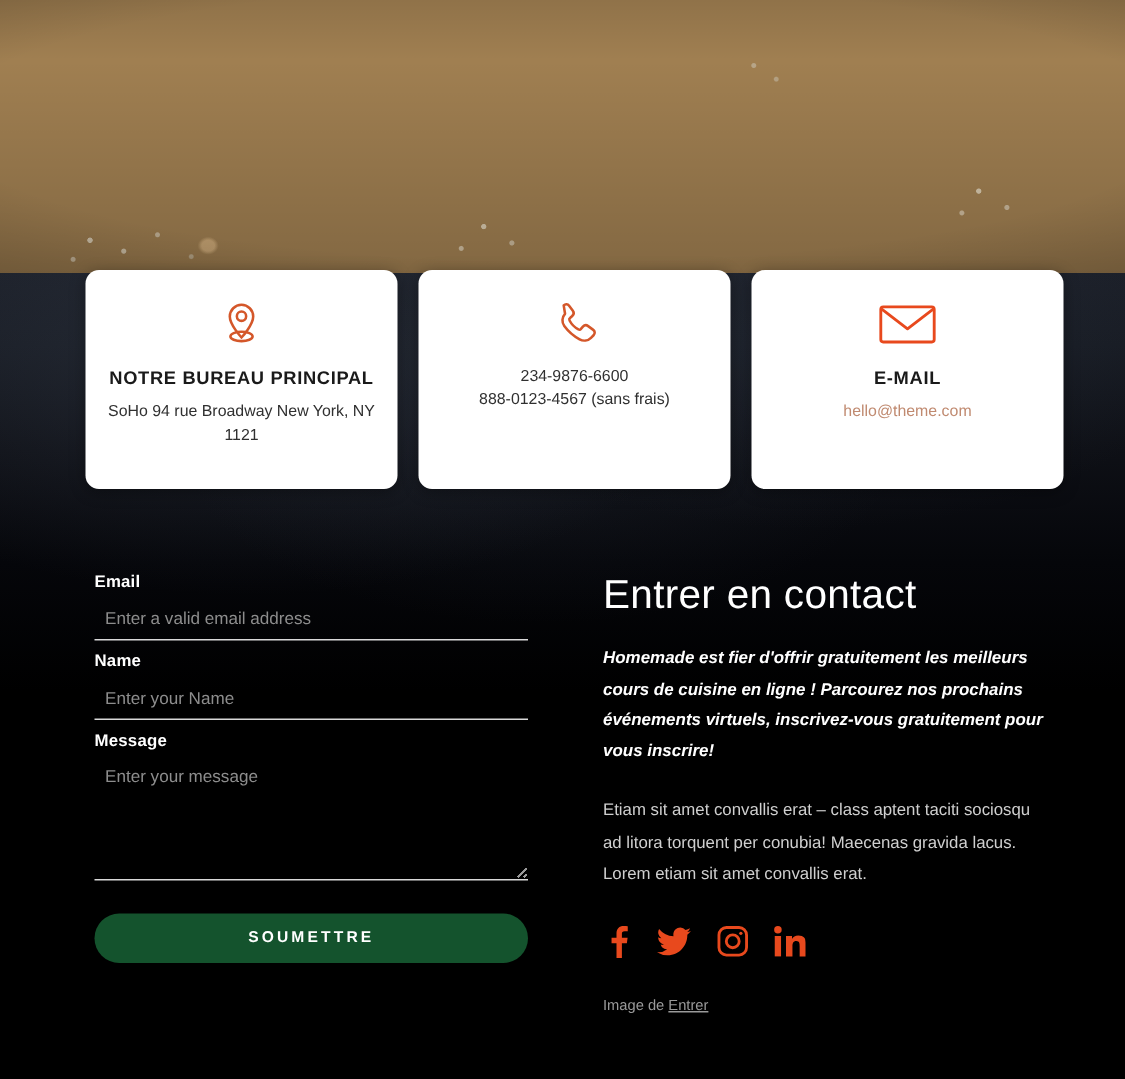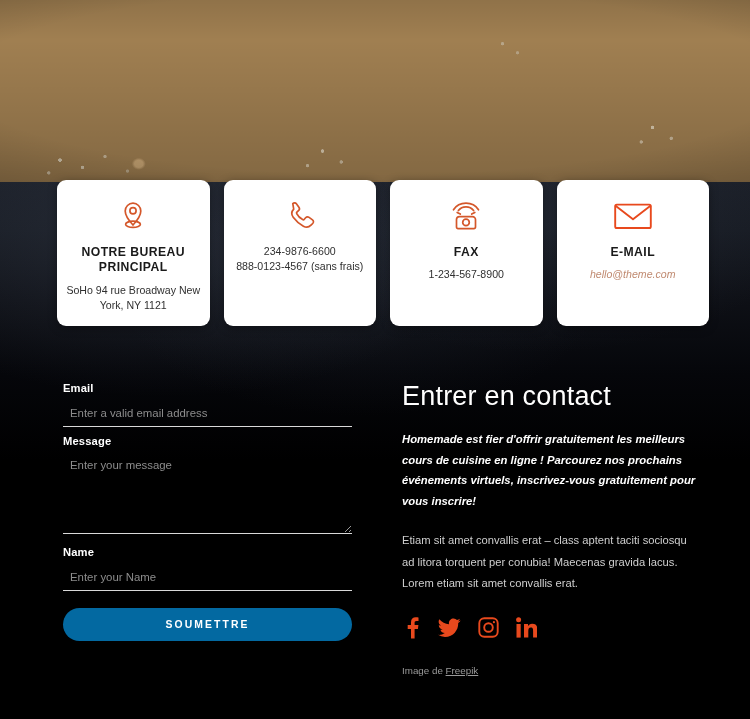--- a/index.html
+++ b/index.html
@@ -149,21 +149,21 @@
     text-transform: uppercase;
   }
   .card-text {
     margin-top: 7px;
     font-size: 10.6px;
     color: #303030;
     text-align: center;
     line-height: 1.42;
     padding: 0 9px;
   }
-  .card-text.email-link { color: #c08a70; font-style: italic; }
+  .card-text.email-link { color: #c08a70; }
 
   
   .main {
     position: absolute;
     top: 382px; left: 0;
     width: 750px;
   }
 
   
   .form-col {
@@ -195,21 +195,21 @@
   textarea.field-input {
     height: 78px;
     resize: vertical;
     line-height: 1.4;
   }
   .submit-btn {
     display: block;
     width: 289px;
     height: 33px;
     margin-top: 17px;
-    background: #0369a1;
+    background: #14532d;
     border: none;
     border-radius: 17px;
     color: #ffffff;
     font-family: "Liberation Sans", sans-serif;
     font-size: 10.4px;
     font-weight: bold;
     letter-spacing: 2.1px;
     cursor: pointer;
   }
 
@@ -275,33 +275,20 @@
   <div class="card">
     <div class="card-icon">
       <svg width="38" height="38" viewBox="0 0 38 38" fill="none" stroke="#d4572a" stroke-width="1.7" stroke-linecap="round" stroke-linejoin="round">
         <path d="M11.8 6.6c1.1-1.1 2.7-1 3.6.2l2.5 3.4c.8 1.1.6 2.6-.4 3.5l-1.5 1.3c-.5.4-.6 1.1-.3 1.7 1.3 2.5 3.4 4.6 5.9 5.9.6.3 1.3.2 1.7-.3l1.3-1.5c.9-1 2.4-1.2 3.5-.4l3.4 2.5c1.2.9 1.3 2.5.2 3.6l-1.7 1.7c-2 2-5.1 2.4-7.6 1-4-2.2-7.5-5.2-10.2-8.9-1.8-2.5-1.6-5.9.5-8.1z"></path>
       </svg>
     </div>
     <div class="card-text" style="white-space:pre-line">234-9876-6600
 888-0123-4567 (sans frais)</div>
   </div>
 
-  <div class="card">
-    <div class="card-icon">
-      <svg width="40" height="36" viewBox="0 0 40 36" fill="none" stroke="#d4572a" stroke-width="1.7" stroke-linecap="round" stroke-linejoin="round">
-        <path d="M7.5 11.8c2.6-4.1 7.3-6.6 12.5-6.6s9.9 2.5 12.5 6.6"></path>
-        <path d="M12.4 12.6c1.7-2.3 4.4-3.7 7.6-3.7s5.9 1.4 7.6 3.7"></path>
-        <path d="M11.2 14.4l3.1 1.6M28.8 14.4l-3.1 1.6"></path>
-        <path d="M13.5 18.6h13a3 3 0 0 1 3 3v7.5a1.5 1.5 0 0 1-1.5 1.5h-16a1.5 1.5 0 0 1-1.5-1.5v-7.5a3 3 0 0 1 3-3z"></path>
-        <circle cx="20" cy="24.4" r="3.3"></circle>
-      </svg>
-    </div>
-    <div class="card-title">FAX</div>
-    <div class="card-text">1-234-567-8900</div>
-  </div>
 
   <div class="card">
     <div class="card-icon">
       <svg width="42" height="32" viewBox="0 0 42 32" fill="none" stroke="#e8491d" stroke-width="1.9" stroke-linejoin="round">
         <rect x="3.2" y="4.6" width="35.6" height="23.4" rx="1.6"></rect>
         <path d="M3.2 5.6L21 19.2 38.8 5.6"></path>
       </svg>
     </div>
     <div class="card-title">E-MAIL</div>
     <div class="card-text email-link">hello@theme.com</div>
@@ -312,27 +299,27 @@
 <div class="main">
 
   <form class="form-col">
 
     <div class="field">
       <div class="field-label">Email</div>
       <input class="field-input" type="email" placeholder="Enter a valid email address" style="">
     </div>
 
     <div class="field">
+      <div class="field-label">Name</div>
+      <input class="field-input" type="text" placeholder="Enter your Name" style="">
+    </div>
+
+    <div class="field">
       <div class="field-label">Message</div>
       <textarea class="field-input" placeholder="Enter your message" style=""></textarea>
-    </div>
-
-    <div class="field">
-      <div class="field-label">Name</div>
-      <input class="field-input" type="text" placeholder="Enter your Name" style="">
     </div>
 
     <button class="submit-btn" type="submit">SOUMETTRE</button>
   </form>
 
   <div class="info-col">
 
     <h1 class="info-heading">Entrer en contact</h1>
 
     <p class="info-lead">Homemade est fier d'offrir gratuitement les meilleurs cours de cuisine en ligne ! Parcourez nos prochains événements virtuels, inscrivez-vous gratuitement pour vous inscrire!</p>
@@ -365,17 +352,17 @@
         <svg width="21" height="21" viewBox="0 0 21 21" fill="#e8491d">
           <rect x="0.5" y="7" width="4.2" height="13.6"></rect>
           <circle cx="2.6" cy="2.8" r="2.5"></circle>
           <path d="M8 7h4v1.9h.1c.6-1.1 2-2.2 4.1-2.2 4.4 0 5.2 2.8 5.2 6.5v7.4h-4.3v-6.6c0-1.6 0-3.6-2.2-3.6-2.2 0-2.6 1.7-2.6 3.5v6.7H8z"></path>
         </svg>
       </a>
 
     </div>
 
     <div class="credit">
-      <span>Image de </span><a href="#">Freepik</a>
+      <span>Image de </span><a href="#">Entrer</a>
     </div>
 
   </div>
 </div>
 
 </body></html>

